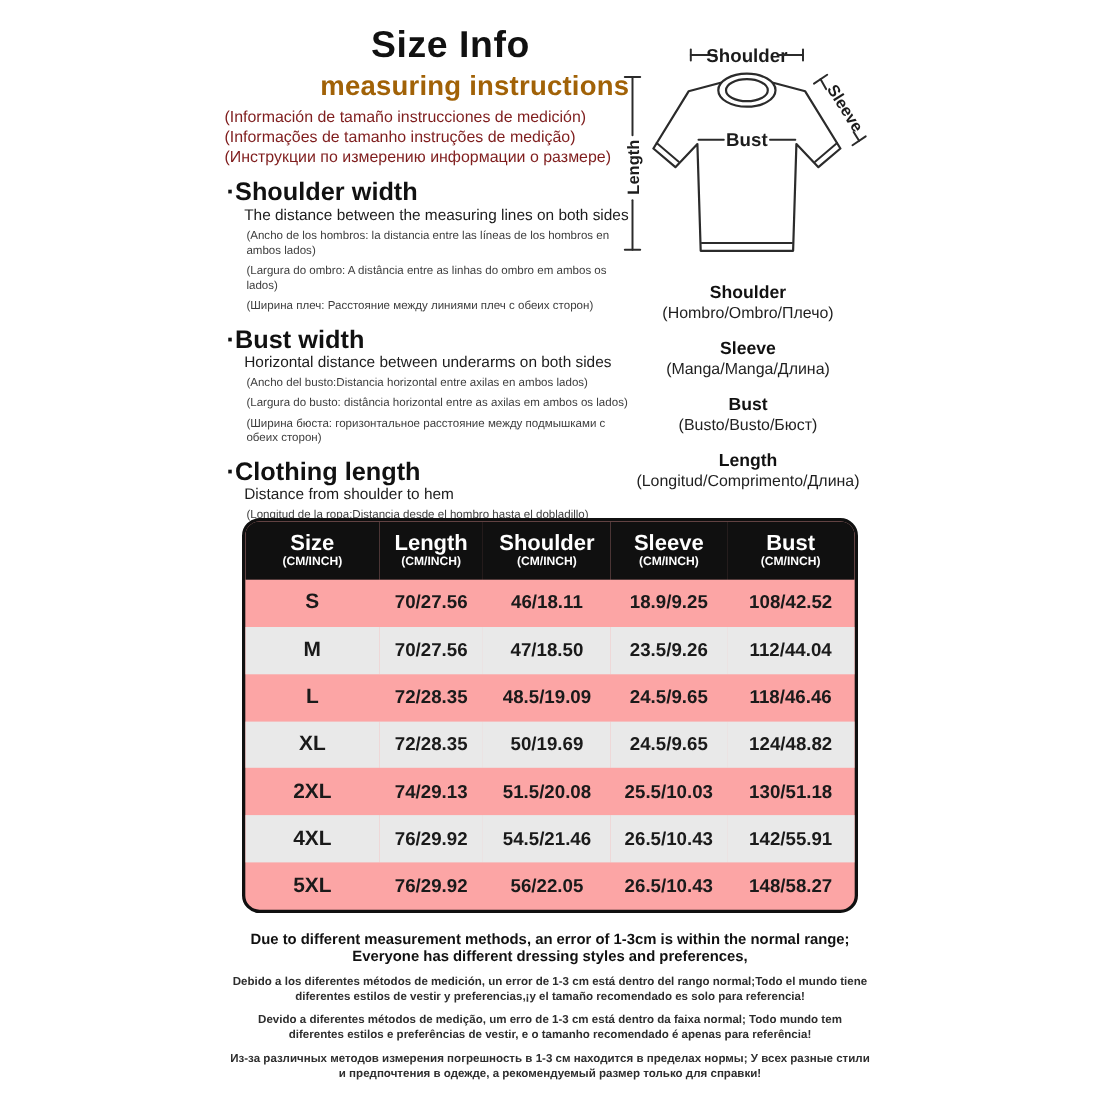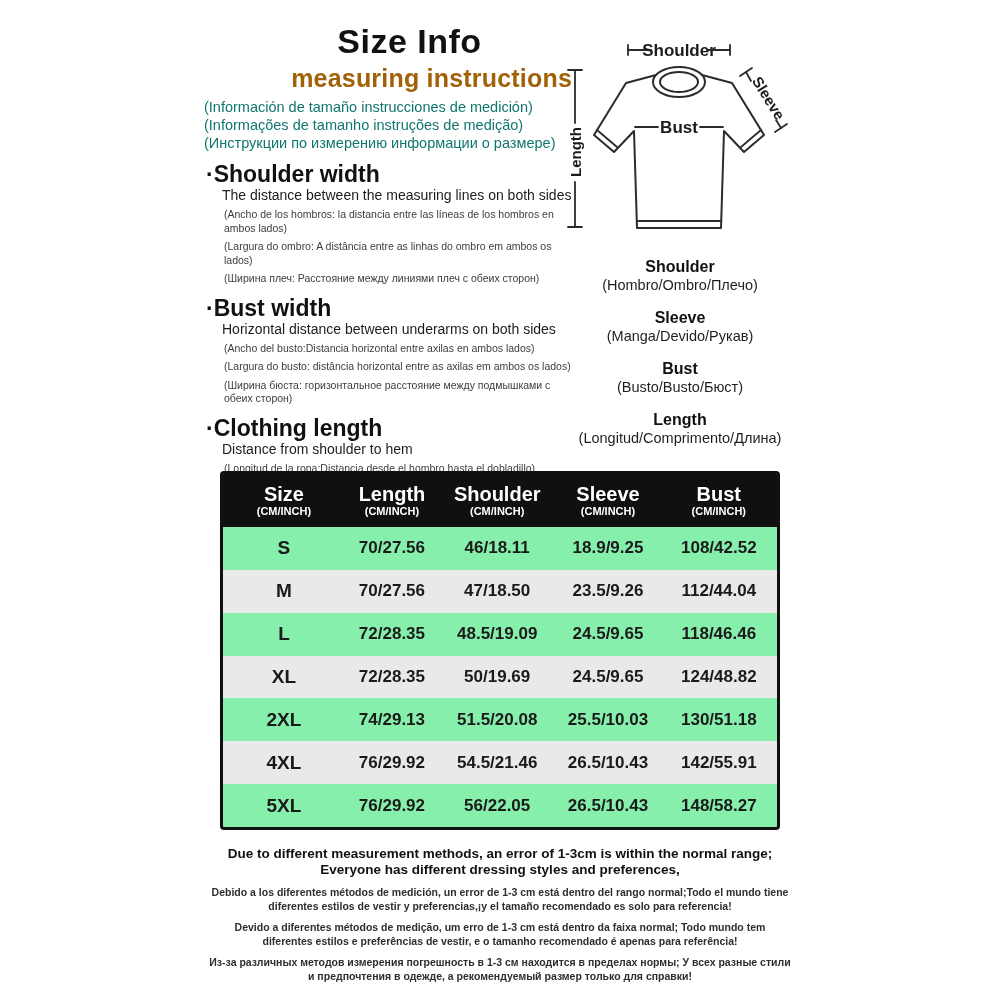--- a/index.html
+++ b/index.html
@@ -6,40 +6,40 @@
   body{
     width:1000px;height:1000px;position:relative;overflow:hidden;
     background:#ffffff;color:#1c1c1c;
     font-family:"Liberation Sans", sans-serif;
     -webkit-font-smoothing:antialiased;
   }
   
   .left-col{position:absolute;left:202px;top:22px;width:370px;}
   .page-title{font-size:34px;font-weight:700;text-align:center;margin:0;padding-left:45px;letter-spacing:.5px;color:#111;}
   .page-subtitle{font-size:25px;font-weight:700;text-align:right;margin:3px 0 5px;color:#a16207;letter-spacing:.2px;}
-  .title-trans p{margin:0;font-size:14.5px;line-height:18px;color:#0f766e;padding-left:2px;}
+  .title-trans p{margin:0;font-size:14.5px;line-height:18px;color:#7f1d1d;padding-left:2px;}
   .section{margin-top:9px;}
   .section h3{font-size:23px;font-weight:700;margin:0 0 0 4px;line-height:26px;color:#111;}
   .section .desc{margin:0 0 0 20px;font-size:14px;line-height:16px;color:#1c1c1c;white-space:nowrap;}
   .section .trans{margin:5px 0 0 22px;font-size:10.5px;line-height:13.5px;color:#3d3d3d;font-weight:500;}
   
   .right-col{position:absolute;left:555px;top:25px;width:250px;}
   .tee{display:block;width:250px;height:228px;}
   .tee .ln{stroke:#2b2b2b;stroke-width:1.8;fill:none;stroke-linecap:round;}
   .tee .shirt{stroke:#2b2b2b;stroke-width:2;fill:#ffffff;stroke-linejoin:round;}
   .tee text{font-family:"Liberation Sans",sans-serif;font-weight:600;fill:#1c1c1c;}
   .dg-big{font-size:17px;}
   .dg-rot{font-size:15px;}
   .legend{margin-top:4px;text-align:center;}
   .legend .lg{margin-bottom:14px;}
   .legend .lg-name{font-size:16px;font-weight:700;line-height:19px;color:#111;}
   .legend .lg-trans{font-size:14.5px;line-height:18px;color:#1f1f1f;}
   
   .size-table{position:absolute;left:220px;top:471px;width:560px;height:359px;
-    border:3px solid #101010;border-radius:4px;overflow:hidden;box-sizing:border-box;background:#86efac;}
+    border:3px solid #101010;border-radius:16px;overflow:hidden;box-sizing:border-box;background:#fca5a5;}
   .size-table table{width:100%;height:100%;border-collapse:collapse;table-layout:fixed;}
   .size-table thead th{background:#101010;color:#ffffff;height:53px;padding:0;vertical-align:middle;}
   .size-table .col-name{display:block;font-size:20px;font-weight:700;line-height:22px;}
   .size-table .col-unit{display:block;font-size:11px;font-weight:700;line-height:13px;}
   .size-table tbody td{text-align:center;font-size:17px;font-weight:700;color:#1a1a1a;padding:0;}
   .size-table tbody td.size-col{font-size:19px;}
   .size-table tbody tr:nth-child(even){background:#e9e9e9;}
   
   .footer{position:absolute;left:0;top:846px;width:1000px;text-align:center;}
   .f-en div{font-size:13.5px;font-weight:700;line-height:16px;color:#111;white-space:nowrap;}
@@ -126,21 +126,21 @@
     </g>
   </svg>
 
   <div class="legend">
     <div class="lg">
       <div class="lg-name">Shoulder</div>
       <div class="lg-trans">(Hombro/Ombro/Плечо)</div>
     </div>
     <div class="lg">
       <div class="lg-name">Sleeve</div>
-      <div class="lg-trans">(Manga/Devido/Рукав)</div>
+      <div class="lg-trans">(Manga/Manga/Длина)</div>
     </div>
     <div class="lg">
       <div class="lg-name">Bust</div>
       <div class="lg-trans">(Busto/Busto/Бюст)</div>
     </div>
     <div class="lg">
       <div class="lg-name">Length</div>
       <div class="lg-trans">(Longitud/Comprimento/Длина)</div>
     </div>
   </div>

